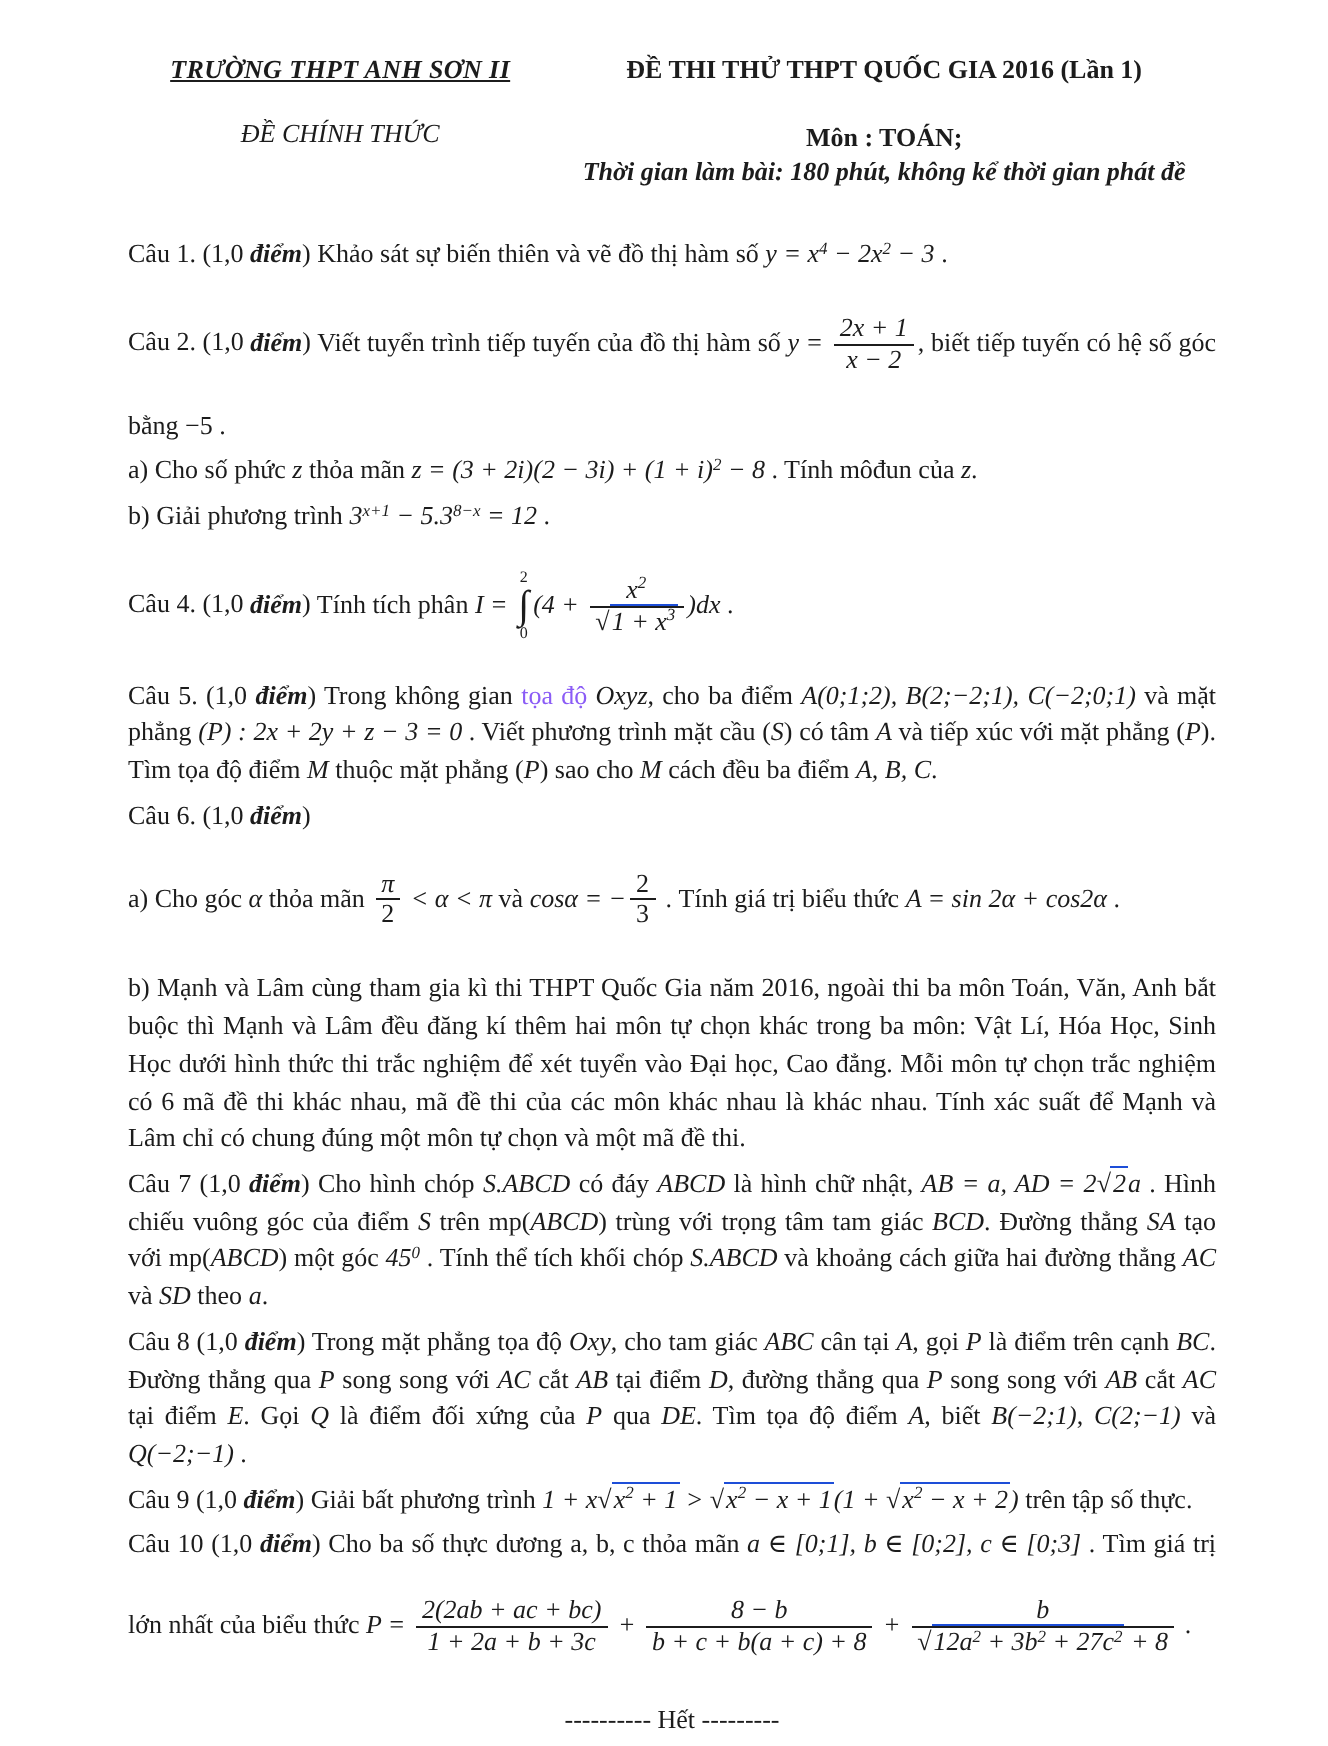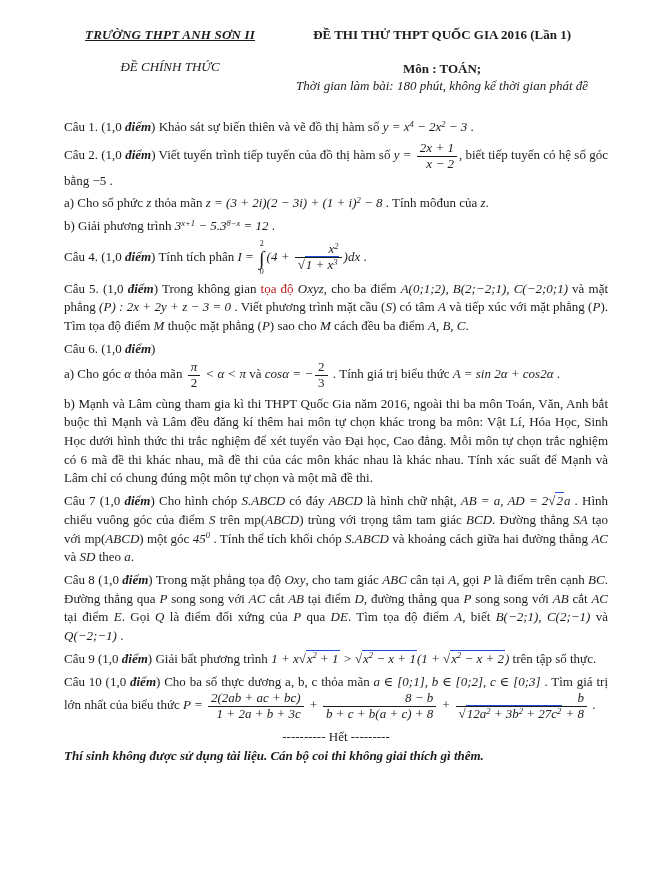--- a/index.html
+++ b/index.html
@@ -10,32 +10,32 @@
     font-size:13px;color:#1c1c1c;overflow:hidden;
   }
   
   .header{display:flex;margin-bottom:24px;}
   .h-left{width:39%;text-align:center;}
   .h-right{width:61%;text-align:center;}
   .school{font-weight:bold;text-decoration:underline;white-space:nowrap;letter-spacing:.2px;font-style:italic;}
   .exam-type{font-style:italic;margin-top:16px;}
   .title{font-weight:bold;}
   .subject{font-weight:bold;margin-top:18px;}
-  .duration{font-style:italic;margin-top:1px;}
+  .duration{font-style:italic;margin-top:1px;font-weight:bold;}
   
   .q{margin:0 0 4px 0;text-align:justify;line-height:1.44;}
   .qh{margin-bottom:1px;}
   
   .s-b{font-weight:normal;margin-top:40px;}
   .s-bi{font-weight:bold;font-style:italic;}
   .s-m{font-style:italic;}
-  .s-g{color:#b91c1c;}
+  .s-g{color:#8b5cf6;}
   .s-ms{font-style:italic;font-size:8.5px;position:relative;top:-4.5px;}
   
-  .frac{display:inline-block;vertical-align:middle;text-align:right;line-height:1.15;margin:0 2px;}
+  .frac{display:inline-block;vertical-align:middle;text-align:center;line-height:1.15;margin:16px 2px;}
   .fnum{display:block;padding:0 3px;}
   .fden{display:block;border-top:1px solid #1c1c1c;padding:0 3px;}
   
   .sqrt{white-space:nowrap;}
   .rsign{font-style:normal;}
   .rbar{border-top:1px solid #1d4ed8;padding:0 1px;}
   
   .intg{display:inline-flex;flex-direction:column;align-items:center;vertical-align:middle;line-height:1;margin:0 2px;}
   .ilim{font-size:8px;font-style:normal;}
   .isym{font-size:20px;}

